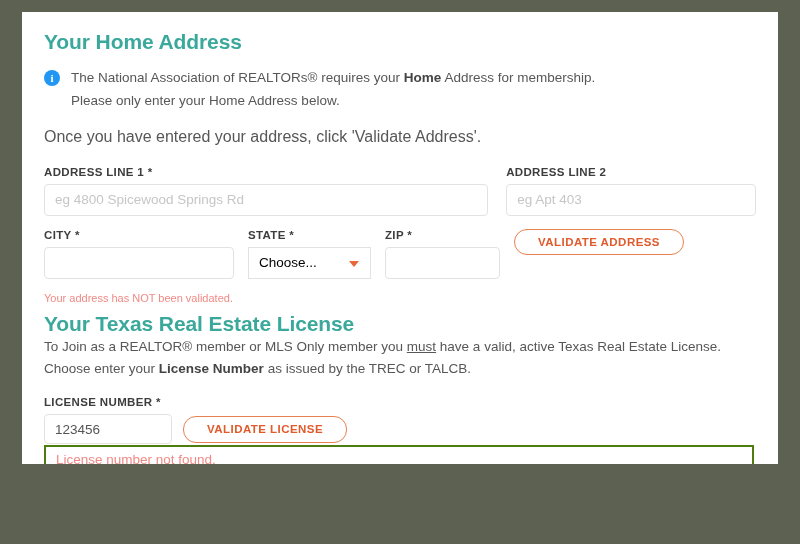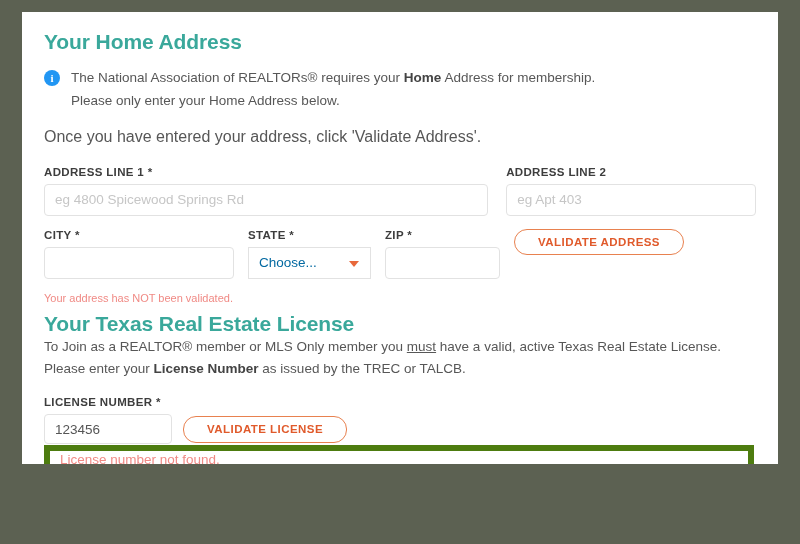--- a/index.html
+++ b/index.html
@@ -126,21 +126,21 @@
     height: 32px;
     border: 1px solid #e2e2e2;
     background: #fff;
     box-sizing: border-box;
     display: flex;
     align-items: center;
     padding: 0 10px;
   }
   .select-wrap .sel-val {
     font-size: 13.5px;
-    color: #0369a1;
+    color: #000000;
   }
   .caret {
     position: absolute;
     right: 11px;
     top: 50%;
     margin-top: -2px;
     width: 0; height: 0;
     border-left: 5px solid transparent;
     border-right: 5px solid transparent;
     border-top: 6px solid #e8683b;
@@ -171,21 +171,21 @@
     display: flex;
     align-items: center;
     gap: 11px;
   }
   .fld-license { width: 128px; }
   .license-row input.text-input { height: 30px; }
   button.btn-outline.lic { margin-bottom: 0; height: 27px; }
 
   .err-box {
     margin-top: 1px;
-    border: 6px solid #4d7c0f;
+    border: 2px solid #4d7c0f;
     background: #ffffff;
     height: 28px;
     display: flex;
     align-items: center;
     padding: 0 10px;
     box-sizing: border-box;
     width: 710px;
   }
   .err-box span {
     color: #f08a85;
@@ -244,21 +244,21 @@
         <label class="field-label">ZIP *</label>
         <input class="text-input" type="text" style="">
       </div>
       <button class="btn-outline">VALIDATE ADDRESS</button>
     </div>
 
     <p class="err-text">Your address has NOT been validated.</p>
 
     <h2 class="section-title second">Your Texas Real Estate License</h2>
 
-    <p class="para"><span>To Join as a REALTOR® member or MLS Only member you </span><span class="underline">must</span><span> have a valid, active Texas Real Estate License.</span><br><span>Please enter your </span><b>License Number</b><span> as issued by the TREC or TALCB.</span></p>
+    <p class="para"><span>To Join as a REALTOR® member or MLS Only member you </span><span class="underline">must</span><span> have a valid, active Texas Real Estate License.</span><br><span>Choose enter your </span><b>License Number</b><span> as issued by the TREC or TALCB.</span></p>
 
     <label class="field-label">LICENSE NUMBER *</label>
     <div class="license-row">
       <div class="fld-license">
         <input class="text-input" type="text" value="123456" style="">
       </div>
       <button class="btn-outline lic">VALIDATE LICENSE</button>
     </div>
 
     <div class="err-box">

